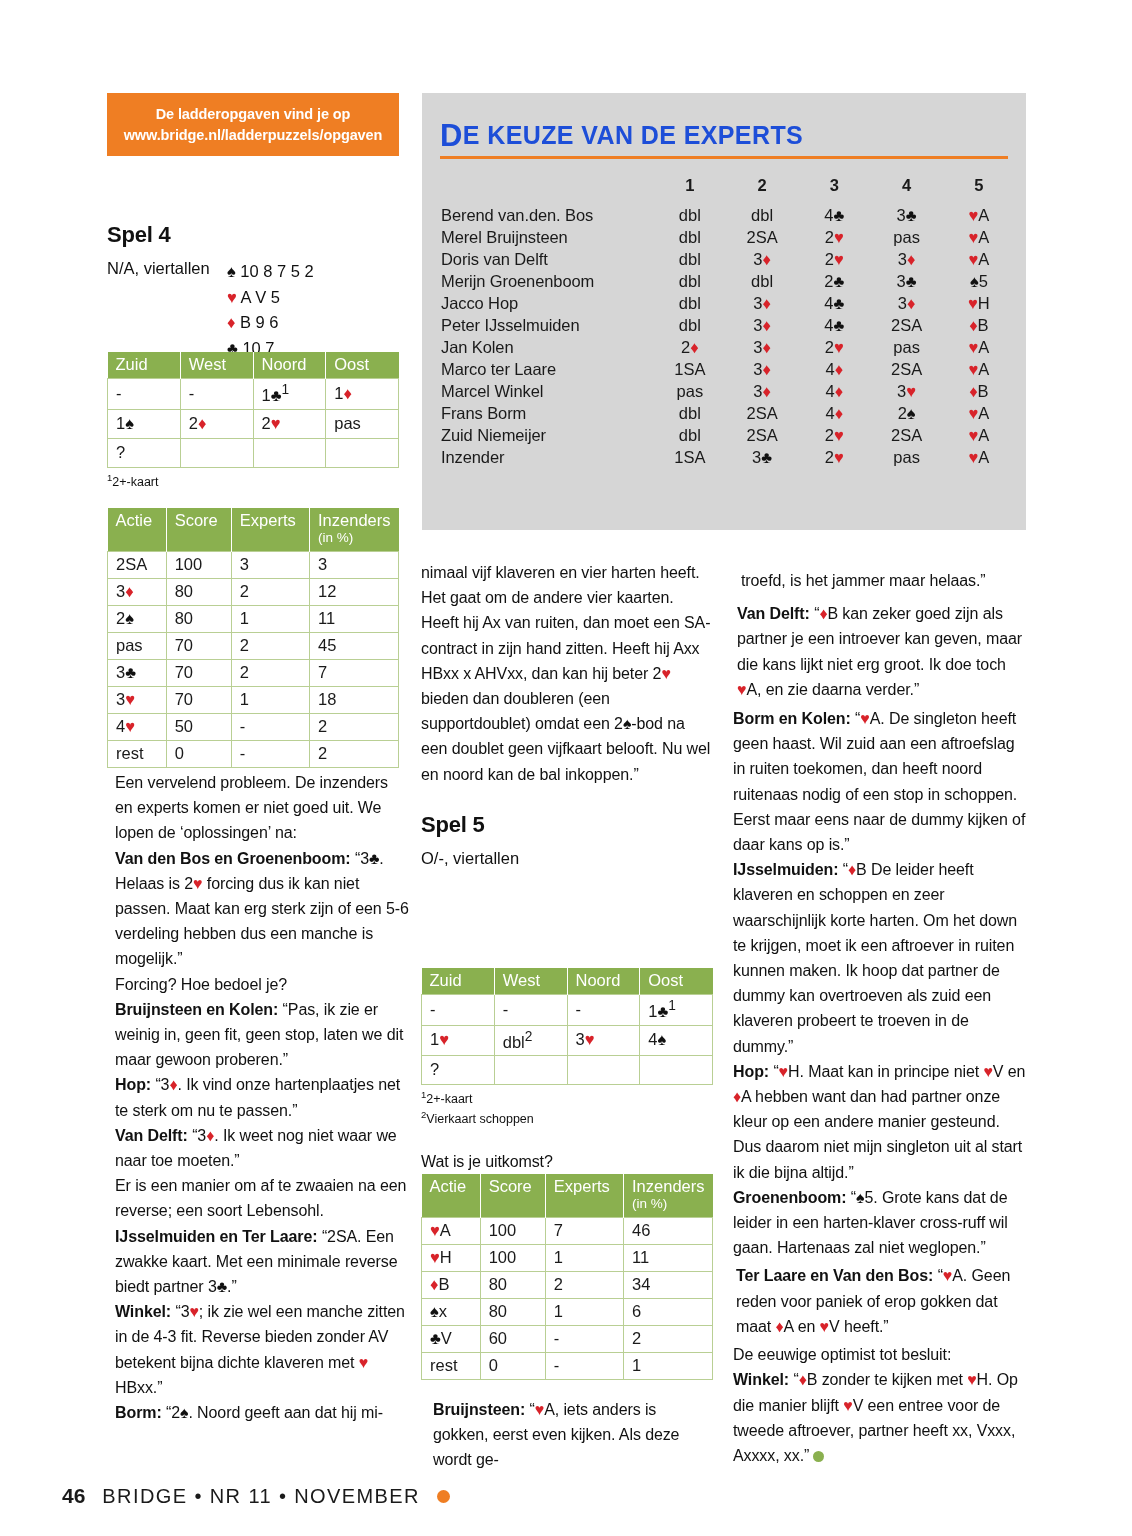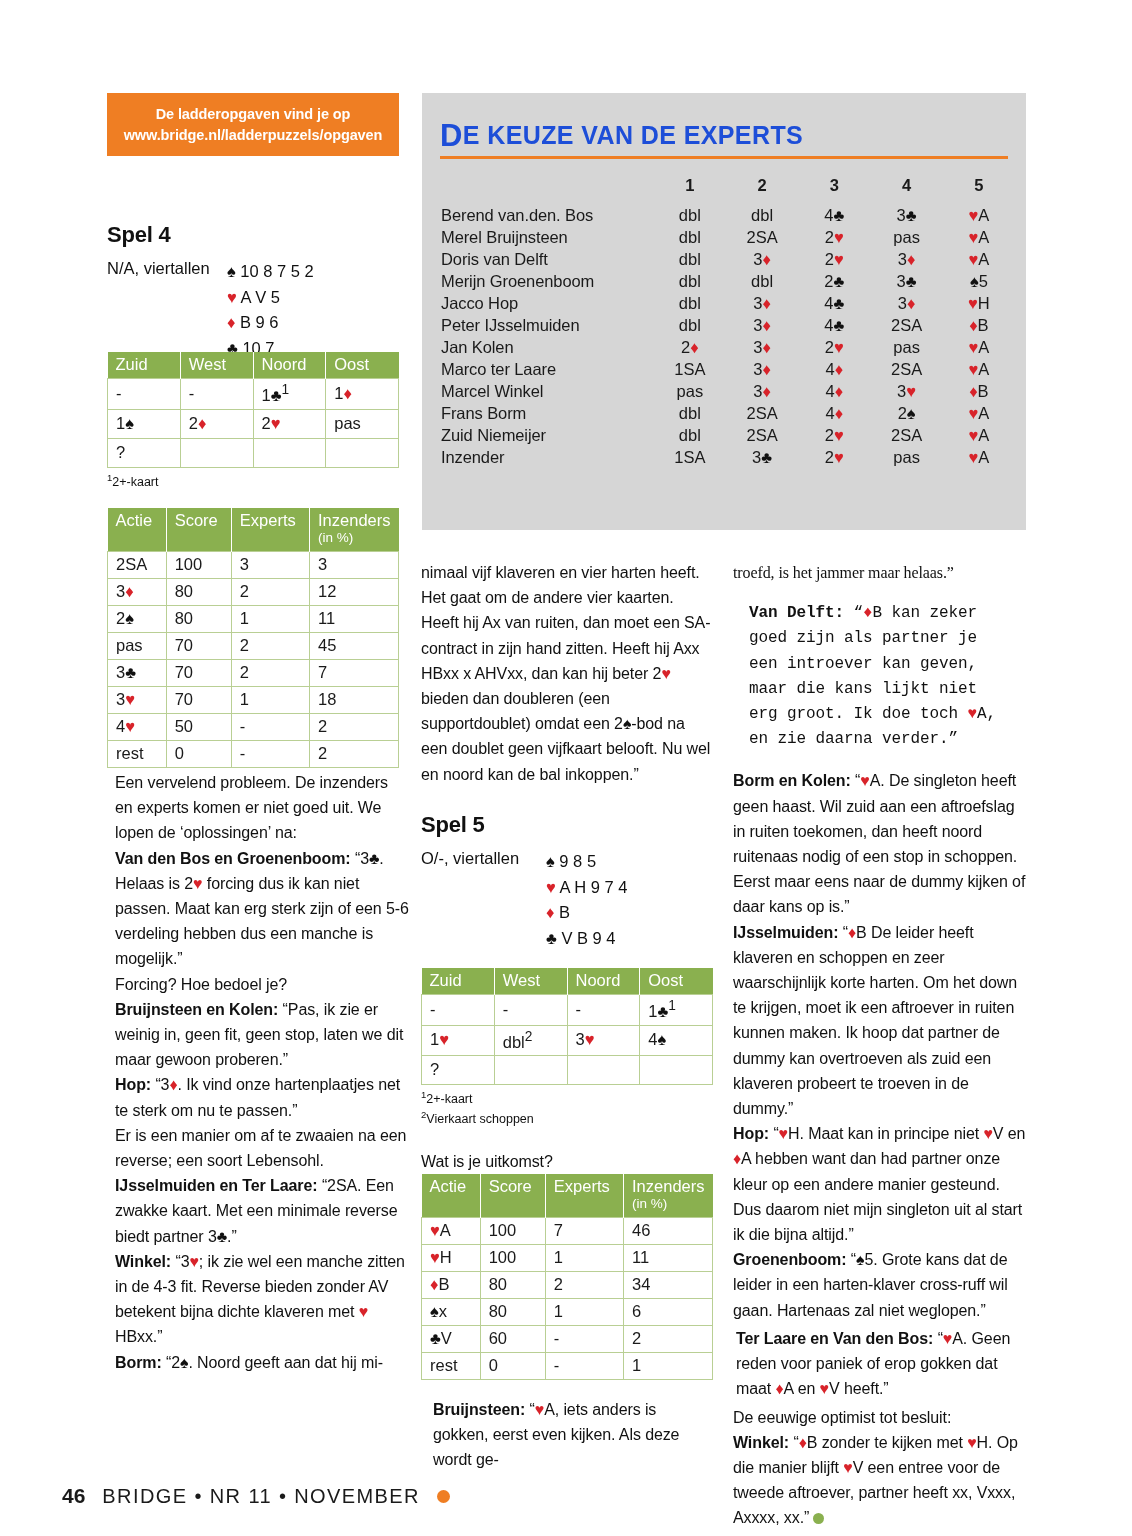--- a/index.html
+++ b/index.html
@@ -449,40 +449,35 @@
         </tbody>
     </table>
   </div>
 
   <div class="body-text" style="position:absolute;left:115px;top:770px;width:294px;">
     <p style="margin:0;">Een vervelend probleem. De inzenders en experts komen er niet goed uit. We lopen de ‘oplossingen’ na:</p>
     <p style="margin:0;"><b>Van den Bos en Groenenboom:</b><span> “3<span class="s-blk">♣</span>. Helaas is 2<span class="s-red">♥</span> forcing dus ik kan niet passen. Maat kan erg sterk zijn of een 5-6 verdeling hebben dus een manche is mogelijk.”</span></p>
     <p style="margin:0;">Forcing? Hoe bedoel je?</p>
     <p style="margin:0;"><b>Bruijnsteen en Kolen:</b><span> “Pas, ik zie er weinig in, geen fit, geen stop, laten we dit maar gewoon proberen.”</span></p>
     <p style="margin:0;"><b>Hop:</b><span> “3<span class="s-red">♦</span>. Ik vind onze hartenplaatjes net te sterk om nu te passen.”</span></p>
+    <p style="margin:0;"><b>Van Delft:</b><span> “3<span class="s-red">♦</span>. Ik weet nog niet waar we naar toe moeten.”</span></p>
     <p style="margin:0;">Er is een manier om af te zwaaien na een reverse; een soort Lebensohl.</p>
     <p style="margin:0;"><b>IJsselmuiden en Ter Laare:</b><span> “2SA. Een zwakke kaart. Met een minimale reverse biedt partner 3<span class="s-blk">♣</span>.”</span></p>
     <p style="margin:0;"><b>Winkel:</b><span> “3<span class="s-red">♥</span>; ik zie wel een manche zitten in de 4-3 fit. Reverse bieden zonder AV betekent bijna dichte klaveren met <span class="s-red">♥</span> HBxx.”</span></p>
     <p style="margin:0;"><b>Borm:</b><span> “2<span class="s-blk">♠</span>. Noord geeft aan dat hij mi-</span></p>
   </div>
 
   <div class="body-text" style="position:absolute;left:421px;top:560px;width:294px;">
     <p style="margin:0;">nimaal vijf klaveren en vier harten heeft. Het gaat om de andere vier kaarten. Heeft hij Ax van ruiten, dan moet een SA-contract in zijn hand zitten. Heeft hij Axx HBxx x AHVxx, dan kan hij beter 2<span class="s-red">♥</span> bieden dan doubleren (een supportdoublet) omdat een 2<span class="s-blk">♠</span>-bod na een doublet geen vijfkaart belooft. Nu wel en noord kan de bal inkoppen.”</p>
   </div>
 
   <div style="position:absolute;left:421px;top:812px;width:300px;">
     <div class="spel-head">Spel 5</div>
     <div style="display:flex;margin-top:11px;">
       <div class="hand-meta" style="width:125px;">O/-, viertallen</div>
-      <div class="hand-cards">
-        <div><span class="s-blk">♠</span> <span>9 8 5</span></div>
-        <div><span class="s-red">♥</span> <span>A H 9 7 4</span></div>
-        <div><span class="s-red">♦</span> <span>B</span></div>
-        <div><span class="s-blk">♣</span> <span>V B 9 4</span></div>
-      </div>
     </div>
   </div>
 
   <div style="position:absolute;left:421px;top:968px;width:292px;">
     <table class="bidtable" style="width:292px;">
       <thead>
           <tr id="s5-bid-head">
             <th style="width: 25%;">Zuid</th>
             <th style="width: 25%;">West</th>
             <th style="width: 25%;">Noord</th>
@@ -566,22 +561,22 @@
           </tr>
         </tbody>
     </table>
   </div>
 
   <div class="body-text" style="position:absolute;left:421px;top:1385px;width:294px;">
     <p style="margin:12px;"><b>Bruijnsteen:</b><span> “<span class="s-red">♥</span>A, iets anders is gokken, eerst even kijken. Als deze wordt ge-</span></p>
   </div>
 
   <div class="body-text" style="position:absolute;left:733px;top:560px;width:294px;">
-    <p style="margin:0;font-family:Liberation Serif, serif;">troefd, is het jammer maar helaas.”</p>
-    <p style="margin:16px;font-family:Liberation Mono, monospace;"><b>Van Delft:</b><span> “<span class="s-red">♦</span>B kan zeker goed zijn als partner je een introever kan geven, maar die kans lijkt niet erg groot. Ik doe toch <span class="s-red">♥</span>A, en zie daarna verder.”</span></p>
+    <p style="margin:8px;">troefd, is het jammer maar helaas.”</p>
+    <p style="margin:4px;"><b>Van Delft:</b><span> “<span class="s-red">♦</span>B kan zeker goed zijn als partner je een introever kan geven, maar die kans lijkt niet erg groot. Ik doe toch <span class="s-red">♥</span>A, en zie daarna verder.”</span></p>
     <p style="margin:0;"><b>Borm en Kolen:</b><span> “<span class="s-red">♥</span>A. De singleton heeft geen haast. Wil zuid aan een aftroefslag in ruiten toekomen, dan heeft noord ruitenaas nodig of een stop in schoppen. Eerst maar eens naar de dummy kijken of daar kans op is.”</span></p>
     <p style="margin:0;"><b>IJsselmuiden:</b><span> “<span class="s-red">♦</span>B De leider heeft klaveren en schoppen en zeer waarschijnlijk korte harten. Om het down te krijgen, moet ik een aftroever in ruiten kunnen maken. Ik hoop dat partner de dummy kan overtroeven als zuid een klaveren probeert te troeven in de dummy.”</span></p>
     <p style="margin:0;"><b>Hop:</b><span> “<span class="s-red">♥</span>H. Maat kan in principe niet <span class="s-red">♥</span>V en <span class="s-red">♦</span>A hebben want dan had partner onze kleur op een andere manier gesteund. Dus daarom niet mijn singleton uit al start ik die bijna altijd.”</span></p>
     <p style="margin:0;"><b>Groenenboom:</b><span> “<span class="s-blk">♠</span>5. Grote kans dat de leider in een harten-klaver cross-ruff wil gaan. Hartenaas zal niet weglopen.”</span></p>
     <p style="margin:3px;"><b>Ter Laare en Van den Bos:</b><span> “<span class="s-red">♥</span>A. Geen reden voor paniek of erop gokken dat maat <span class="s-red">♦</span>A en <span class="s-red">♥</span>V heeft.”</span></p>
     <p style="margin:0;">De eeuwige optimist tot besluit:</p>
     <p style="margin:0;"><b>Winkel:</b><span> “<span class="s-red">♦</span>B zonder te kijken met <span class="s-red">♥</span>H. Op die manier blijft <span class="s-red">♥</span>V een entree voor de tweede aftroever, partner heeft xx, Vxxx, Axxxx, xx.”</span><span class="dot-green"></span></p>
   </div>
 
   <div class="footer">

